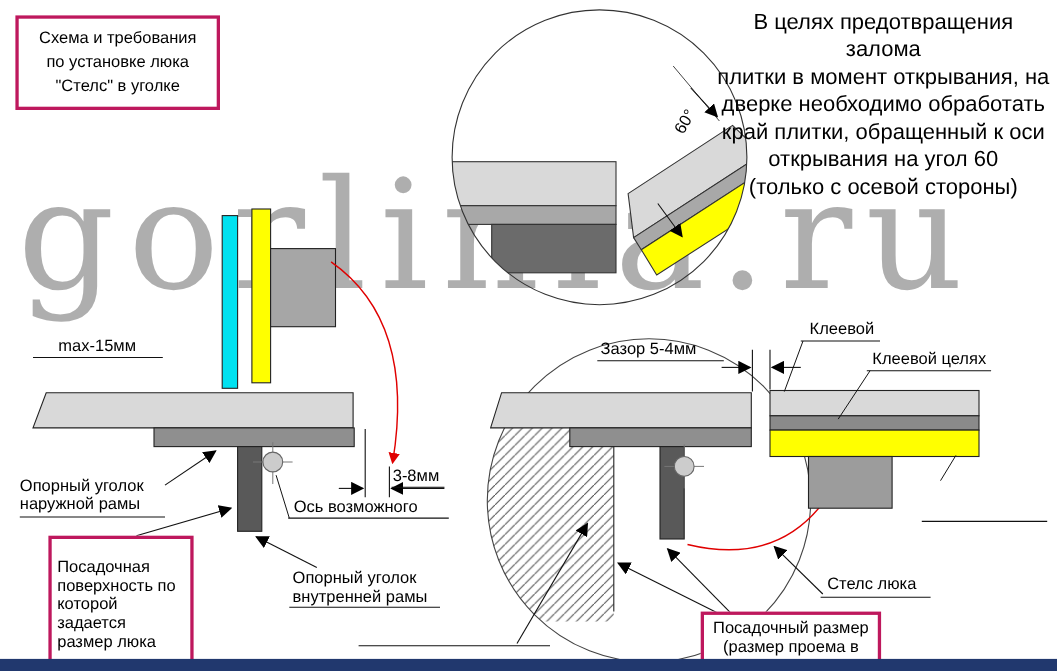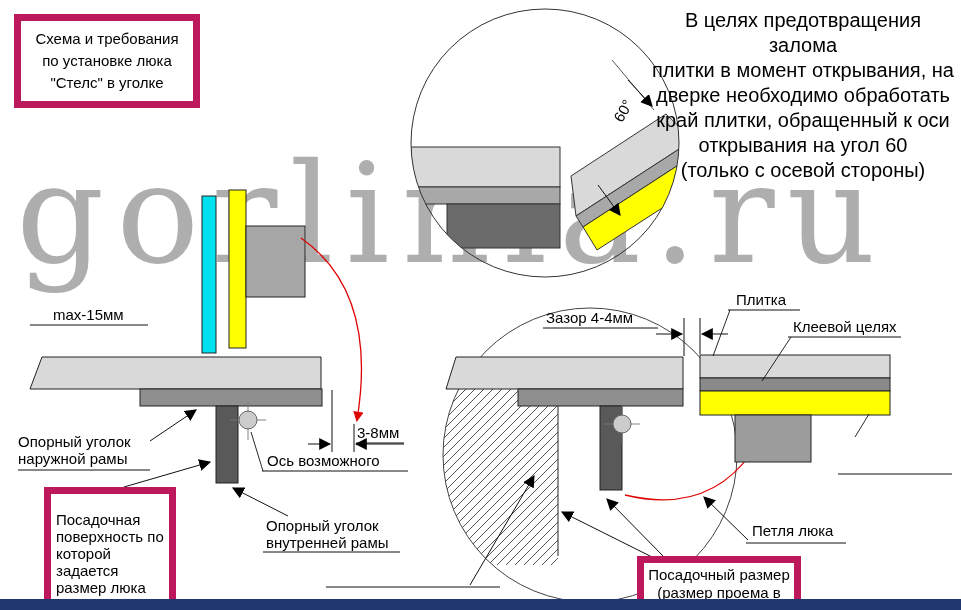--- a/index.html
+++ b/index.html
@@ -4,21 +4,21 @@
 <style>
   *{box-sizing:border-box;margin:0;padding:0}
   body{margin:0;background:#fff}
   .stage{position:relative;width:961px;height:610px;background:#fff;overflow:hidden;
          font-family:"Liberation Sans",sans-serif;color:#000}
   .watermark{position:absolute;left:16px;top:146px;z-index:1;
              font-family:"DejaVu Serif",serif;font-size:138px;line-height:1;
              color:#7a7a7a;opacity:.6;letter-spacing:12px;white-space:nowrap}
   .layer{position:absolute;left:0;top:0;z-index:2}
   .lbl{position:absolute;font-size:15px;line-height:18px;white-space:pre-line;z-index:3}
-  .boxed{border:7px solid #be185d;background:#fff}
+  .boxed{border:3px solid #be185d;background:#fff}
   .center{text-align:center}
   .note{font-size:20px;line-height:25px}
   .rot60{transform:rotate(-60deg);transform-origin:center}
   .footer{position:absolute;left:0;bottom:0;width:100%;height:11px;z-index:4}
 </style>
 </head>
 <body>
 
 <div class="stage">
 
@@ -149,27 +149,27 @@
 наружной рамы</div>
 
   <div class="lbl boxed" style="left:44px;top:487px;width:132px;line-height:17px;padding:17px 5px">Посадочная
 поверхность по
 которой задается
 размер люка</div>
 
   <div class="lbl" style="left:266px;top:517px;line-height:17px">Опорный уголок
 внутренней рамы</div>
 
-  <div class="lbl" style="left:546px;top:309px">Зазор 4-4мм</div>
+  <div class="lbl" style="left:546px;top:309px">Зазор 5-4мм</div>
 
-  <div class="lbl" style="left:736px;top:291px">Плитка</div>
+  <div class="lbl" style="left:736px;top:291px">Клеевой</div>
 
   <div class="lbl" style="left:793px;top:318px">Клеевой целях</div>
 
 
-  <div class="lbl" style="left:752px;top:522px">Петля люка</div>
+  <div class="lbl" style="left:752px;top:522px">Стелс люка</div>
 
 
   <div class="lbl boxed center" style="left:637px;top:556px;width:164px;line-height:18px;padding:3px 4px">Посадочный размер
 (размер проема в полу)</div>
 
   <div class="footer" style="background: rgb(33, 56, 110);"></div>
 </div>
 
 </body></html>

